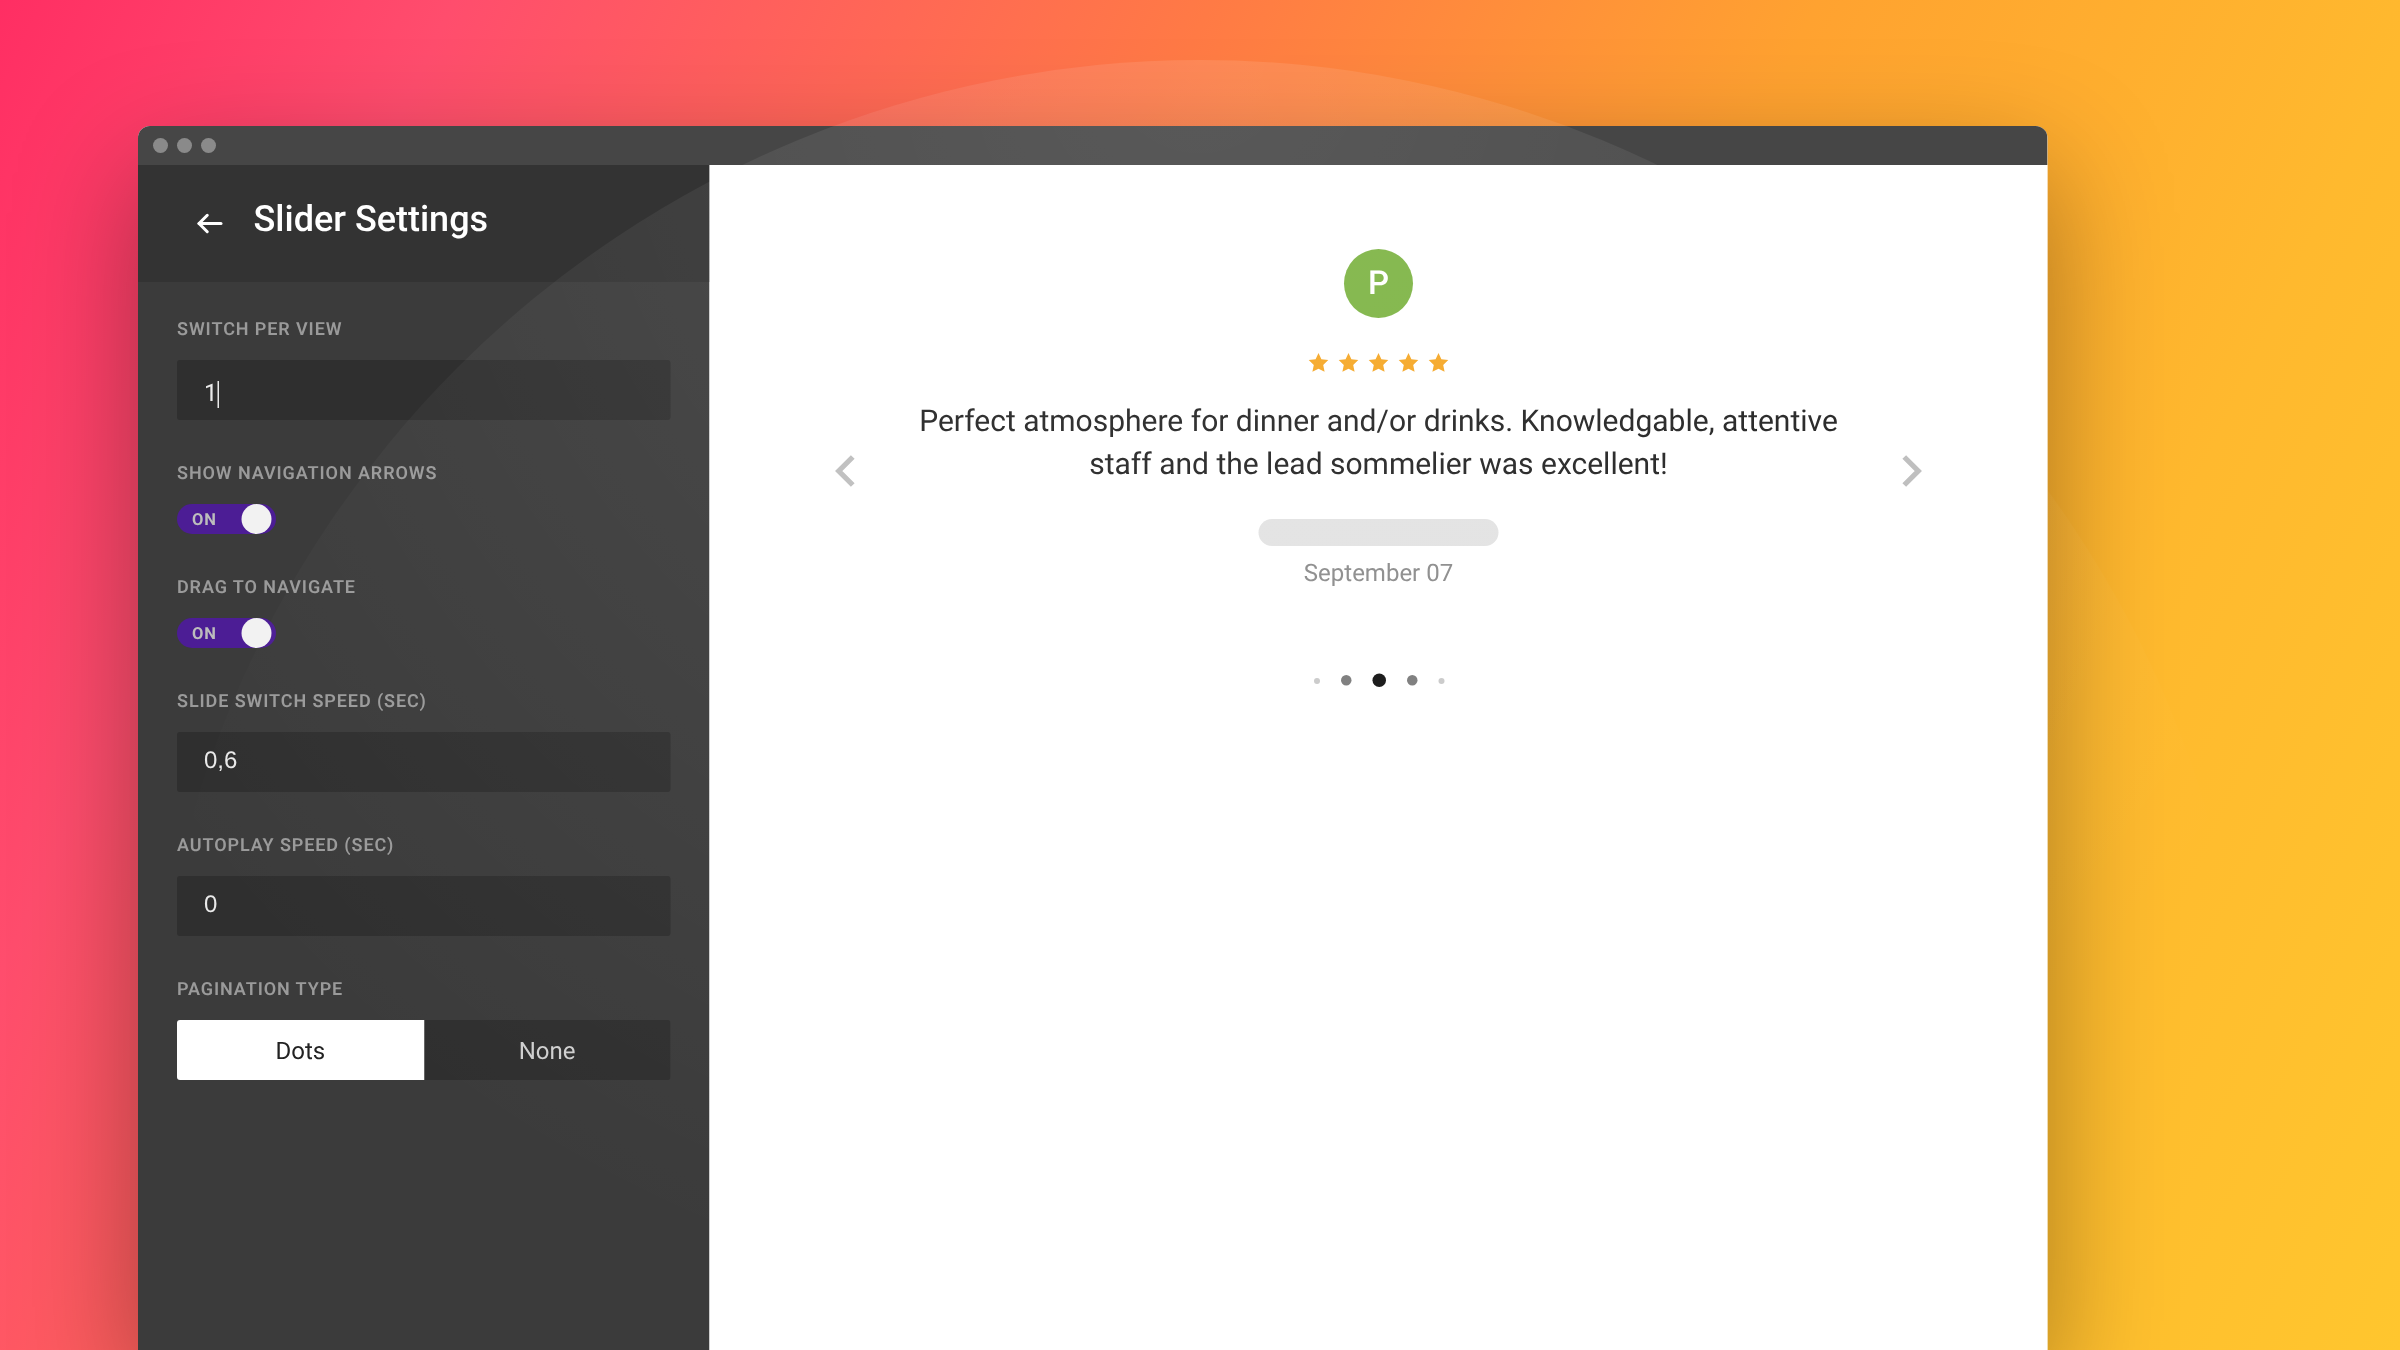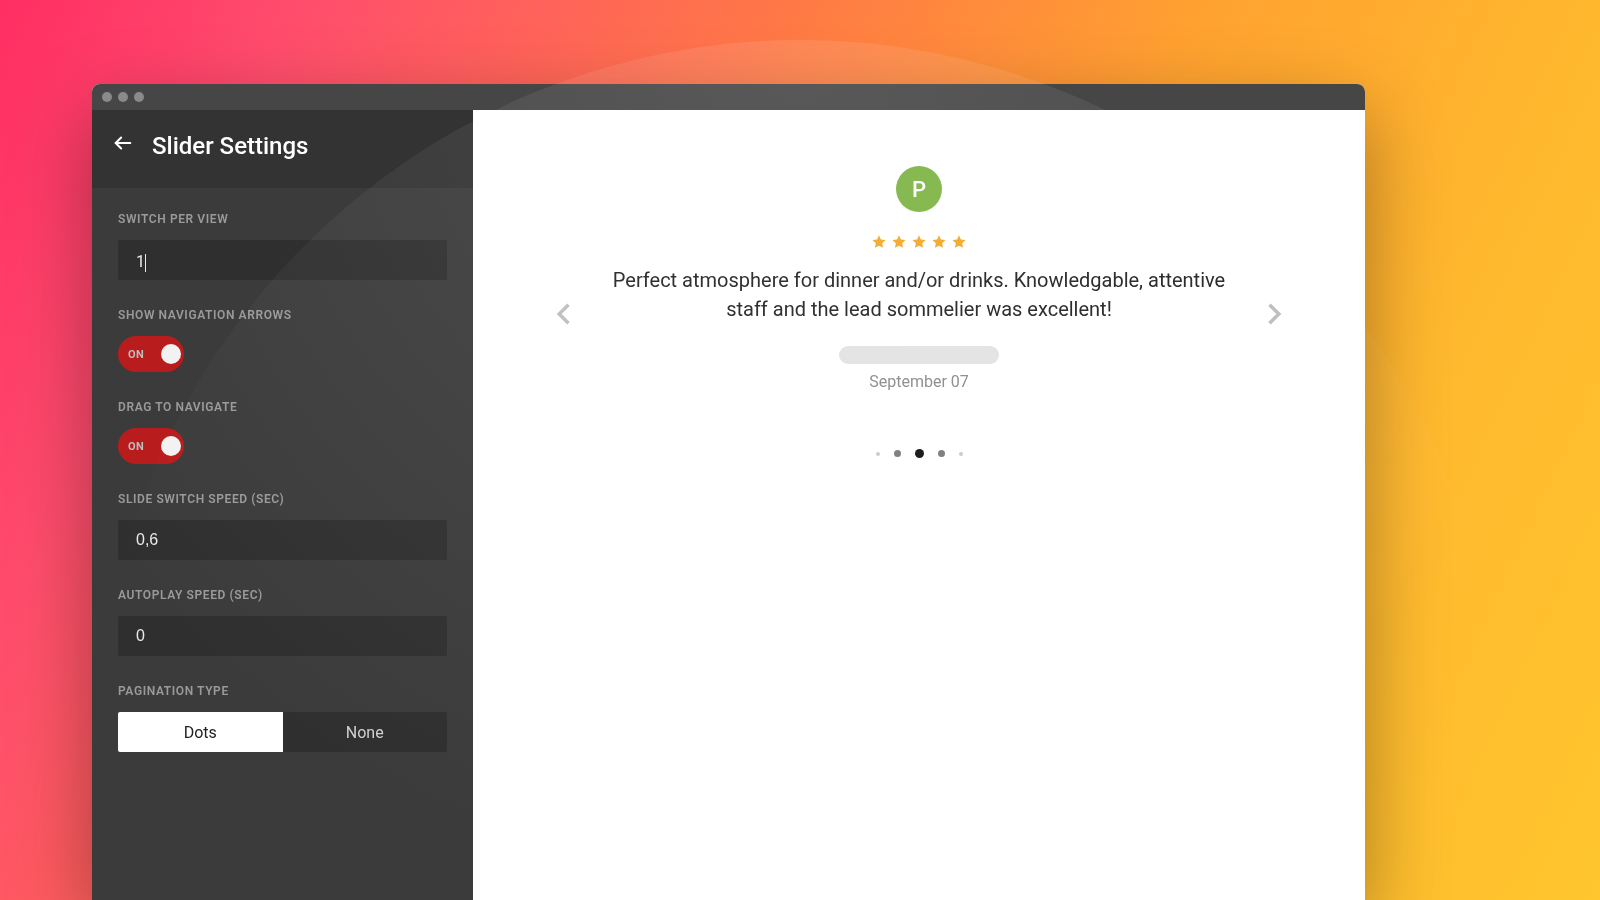--- a/index.html
+++ b/index.html
@@ -6,32 +6,32 @@
 html,body{width:1600px;height:900px;overflow:hidden;font-family:-apple-system,BlinkMacSystemFont,"Segoe UI",Roboto,Helvetica,Arial,sans-serif;}
 body{background:linear-gradient(115deg,#ff2e63 0%,#ff4d6d 15%,#ff7a45 40%,#ffa230 60%,#ffb92e 80%,#ffc62e 100%);position:relative;}
 body::after{content:"";position:absolute;left:50%;top:40px;width:1400px;height:1400px;border-radius:50%;transform:translateX(-50%);background:radial-gradient(circle at 50% 0%,rgba(255,255,255,0.10),rgba(255,255,255,0) 55%);pointer-events:none;}
 
 .window{position:absolute;left:92px;top:84px;width:1273px;height:816px;border-radius:8px 8px 0 0;overflow:hidden;box-shadow:0 30px 80px rgba(0,0,0,0.35);background:#fff;}
 .titlebar{height:26px;background:#464646;display:flex;align-items:center;padding-left:10px;gap:6px;}
 .tl-dot{width:10px;height:10px;border-radius:50%;background:#8a8a8a;}
 
 .body{display:flex;height:calc(100% - 26px);}
 .sidebar{width:381px;background:#3b3b3b;color:#ddd;display:flex;flex-direction:column;}
-.sb-header{background:#333333;padding:22px 20px 28px;display:flex;align-items:flex-start;gap:18px;}
+.sb-header{background:#333333;padding:22px 37px 28px;display:flex;align-items:flex-end;gap:18px;}
 .sb-title{color:#fff;font-size:24px;font-weight:500;}
 .back-icon{color:#fff;display:flex;align-items:center;}
 .back-icon svg{width:22px;height:22px;}
 
 .sb-content{padding:24px 26px;display:flex;flex-direction:column;gap:28px;overflow:hidden;}
 .field-label{color:#9a9a9a;font-size:12px;letter-spacing:0.6px;font-weight:600;}
 .field{display:flex;flex-direction:column;gap:14px;}
 .input{background:#2f2f2f;border:none;color:#eaeaea;font-size:16px;padding:12px 18px;border-radius:2px;height:40px;outline:none;}
 .input-cursor{display:inline-block;border-right:1.5px solid #eaeaea;height:18px;vertical-align:middle;margin-left:0;}
 
-.toggle{width:66px;height:36px;border-radius:20px;background:#b91c1c;position:relative;display:flex;align-items:center;text-align:center;}
+.toggle{width:66px;height:20px;border-radius:20px;background:#4c1d95;position:relative;display:flex;align-items:center;text-align:center;}
 .toggle-label{position:absolute;left:10px;color:#bdbdbd;font-size:11px;font-weight:700;letter-spacing:0.5px;}
 .toggle-knob{position:absolute;right:3px;width:20px;height:20px;border-radius:50%;background:#f2f2f2;}
 
 .segmented{display:flex;border-radius:2px;overflow:hidden;}
 .seg-btn{flex:1;height:40px;display:flex;align-items:center;justify-content:center;font-size:16px;cursor:pointer;}
 .seg-btn.active{background:#fff;color:#222;}
 .seg-btn.inactive{background:#2f2f2f;color:#d0d0d0;}
 
 .preview{flex:1;background:#fff;position:relative;display:flex;flex-direction:column;align-items:center;padding-top:56px;}
 .avatar{width:46px;height:46px;border-radius:50%;background:#7cb342;color:#fff;display:flex;align-items:center;justify-content:center;font-size:22px;font-weight:500;}

